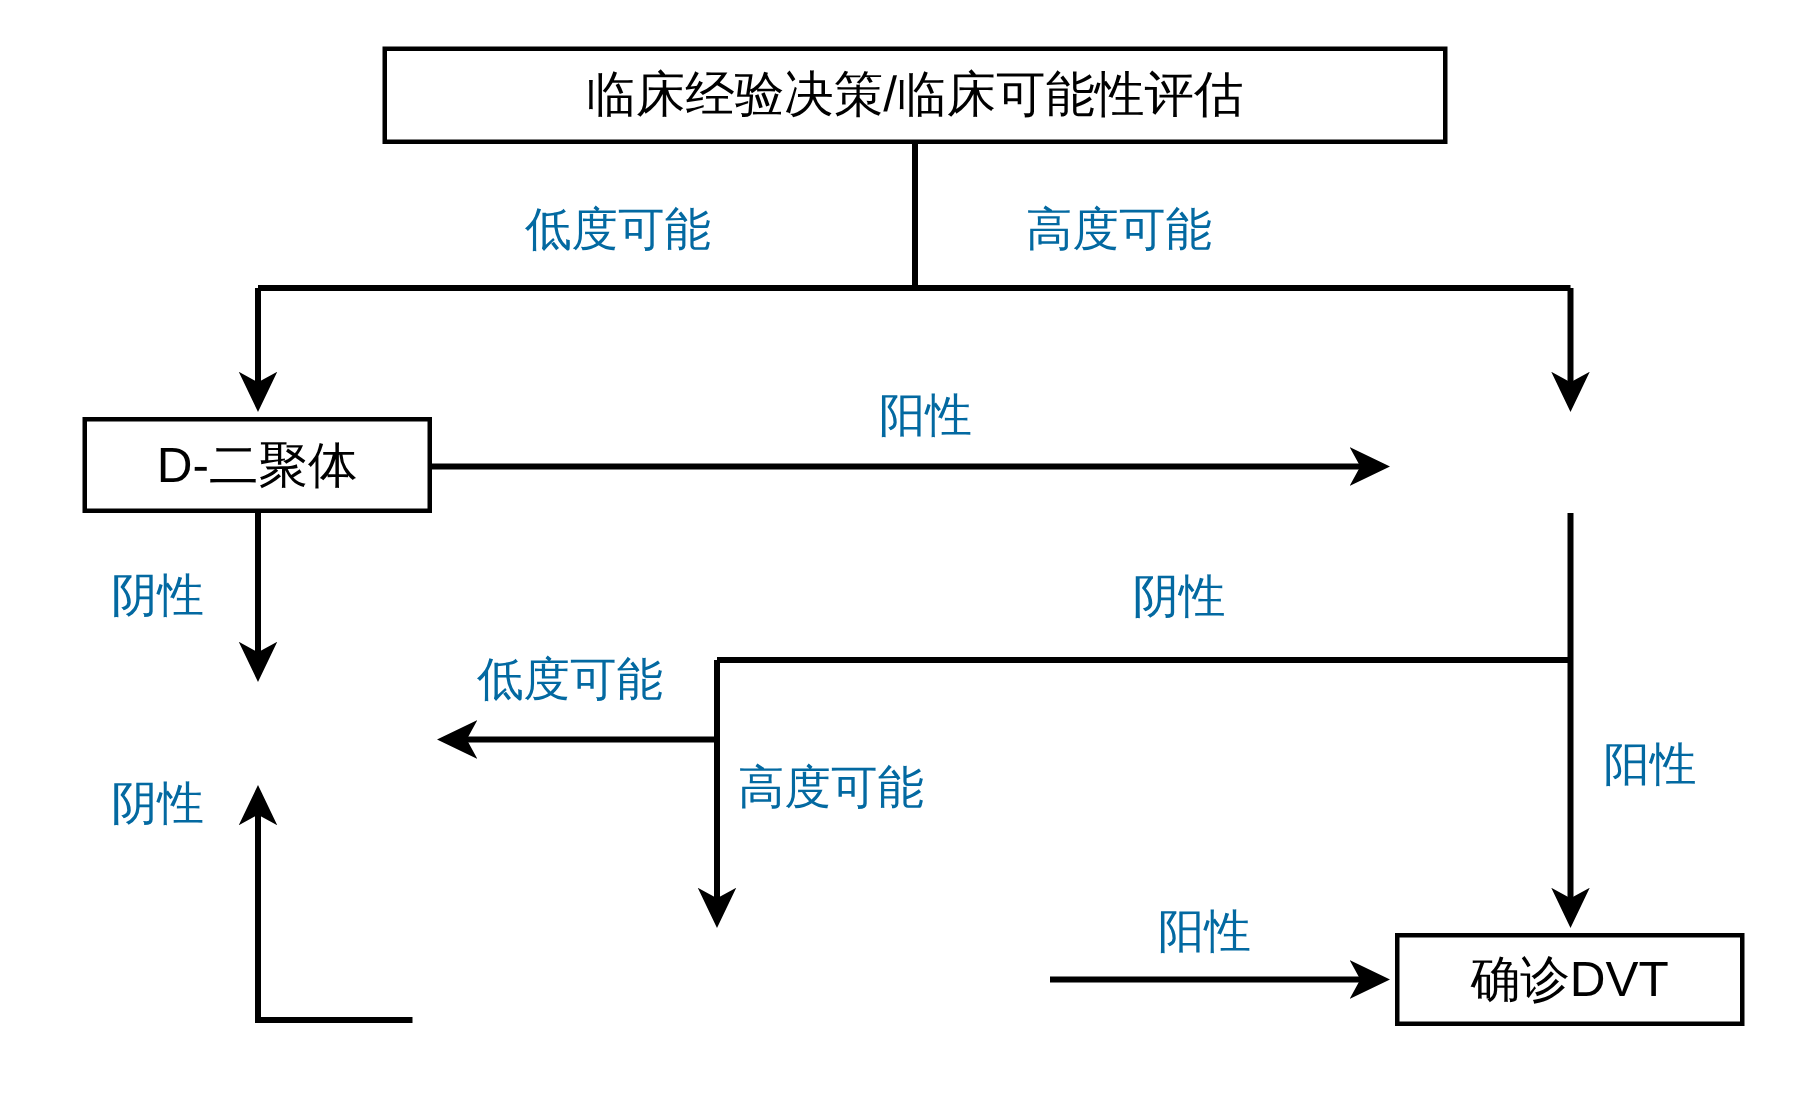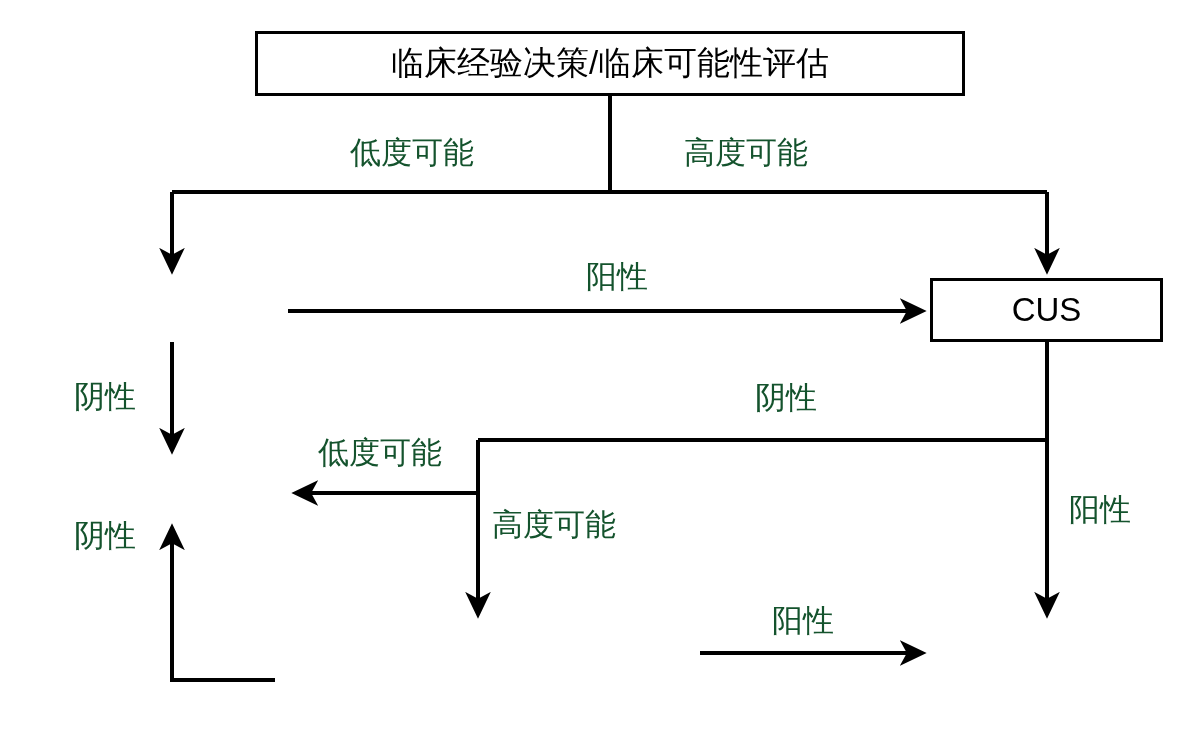--- a/index.html
+++ b/index.html
@@ -36,21 +36,21 @@
     color: #000000;
     line-height: 1;
     white-space: nowrap;
   }
   .node-label {
     display: block;
     padding-bottom: 2px;
   }
   .edge-label {
     position: absolute;
-    color: #14532d;
+    color: #0369a1;
     background: transparent;
     white-space: nowrap;
     line-height: 1;
   }
 
   
   #node-clinical { left: 255px;  top: 31px;  width: 710px; height: 65px; font-size: 33px; }
   #node-ddimer   { left: 55px;   top: 278px; width: 233px; height: 64px; font-size: 33px; }
   #node-cus      { left: 930px;  top: 278px; width: 233px; height: 64px; font-size: 33px; }
   #node-exclude  { left: 55px;   top: 458px; width: 233px; height: 62px; font-size: 33px; }
@@ -106,27 +106,30 @@
       <path d="M 700 653 L 922 653" marker-end="url(#arrow)"></path>
 
       <path d="M 275 680 L 172 680 L 172 528" marker-end="url(#arrow)"></path>
     </g>
   </svg>
 
   <div class="node" id="node-clinical">
     <span class="node-label">临床经验决策/临床可能性评估</span>
   </div>
 
-
-  <div class="node" id="node-cus">
-    <span class="node-label">CUS</span>
+  <div class="node" id="node-ddimer">
+    <span class="node-label">D-二聚体</span>
   </div>
 
 
 
+
+  <div class="node" id="node-confirm">
+    <span class="node-label">确诊DVT</span>
+  </div>
 
   <div class="edge-label" id="lbl-low-prob-top">低度可能</div>
 
   <div class="edge-label" id="lbl-high-prob-top">高度可能</div>
 
   <div class="edge-label" id="lbl-ddimer-pos">阳性</div>
 
   <div class="edge-label" id="lbl-ddimer-neg">阴性</div>
 
   <div class="edge-label" id="lbl-cus-neg">阴性</div>

